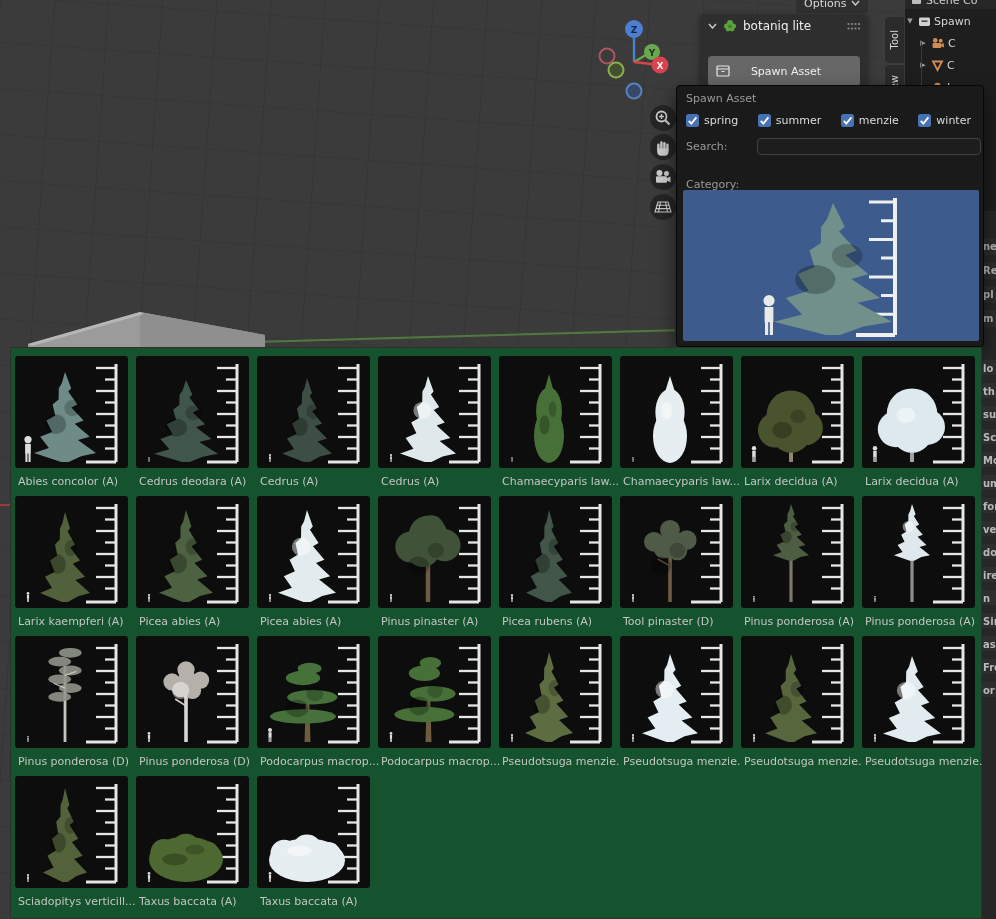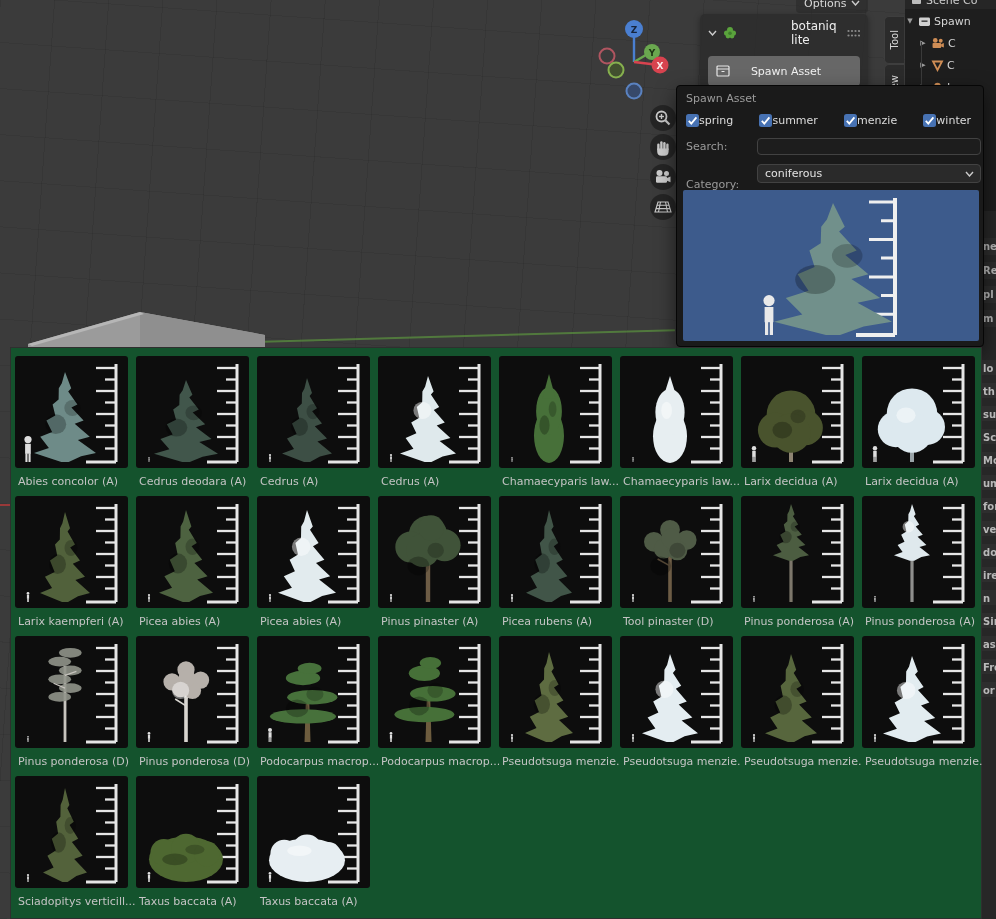--- a/index.html
+++ b/index.html
@@ -19,21 +19,21 @@
   
   #nav-gizmo{left:596px;top:12px;width:82px;height:92px;}
   #nav-gizmo text{font-size:9px;font-weight:bold;}
   
   .vbtn{width:26px;height:26px;border-radius:50%;background:rgba(36,36,36,.9);
     display:flex;align-items:center;justify-content:center;position:absolute;left:650px;}
   
   #bq-panel{left:700px;top:14px;width:168px;height:74px;background:rgba(45,45,45,.95);
     border-radius:5px;box-shadow:0 2px 6px rgba(0,0,0,.35);}
   #bq-header{display:flex;align-items:center;gap:6px;padding:5px 8px 4px 8px;}
-  #bq-title{font-size:12px;color:#ededed;flex:1;margin-left:48px;}
+  #bq-title{font-size:12px;color:#ededed;flex:1;}
   #spawn-btn{position:absolute;left:8px;top:42px;width:152px;height:30px;background:#676767;
     border-radius:4px;display:flex;align-items:center;color:#f1f1f1;font-size:11px;}
   #spawn-btn .lbl{flex:1;text-align:center;margin-right:18px;}
   
   .side-tab{left:884px;width:19px;background:#2b2b2b;border:1px solid #3e3e3e;border-right:none;
     border-radius:5px 0 0 5px;display:flex;align-items:center;justify-content:center;}
   .side-tab span{writing-mode:vertical-rl;transform:rotate(180deg);font-size:10px;color:#d8d8d8;}
   #tab-tool{top:16px;height:46px;}
   #tab-view{top:64px;height:44px;}
   
@@ -50,21 +50,21 @@
   #frag-upper{top:27px;}
   #frag-lower{top:149px;}
   .frag-row{height:17px;margin-bottom:7px;background:#2e2e2e;color:#b8b8b8;font-size:10px;
     line-height:17px;padding-left:2px;overflow:hidden;font-weight:bold;}
   #frag-lower .frag-row{height:15px;margin-bottom:8px;}
   
   #spawn-popup{left:676px;top:85px;width:306px;height:260px;background:#1a1a1a;
     border:1px solid #060606;border-radius:4px;box-shadow:0 8px 20px rgba(0,0,0,.55);z-index:5;}
   #spawn-popup-title{position:absolute;left:9px;top:6px;font-size:11px;color:#9b9b9b;}
   #seasons-row{position:absolute;left:9px;right:12px;top:28px;display:flex;justify-content:space-between;}
-  .season{display:flex;align-items:center;}
+  .season{display:flex;align-items:center;gap:5px;}
   .cb{width:13px;height:13px;border-radius:2.5px;background:var(--accent,#4772b3);display:inline-block;}
   .cb svg{width:13px;height:13px;display:block;}
   .season-label{font-size:11px;color:#dcdcdc;}
   .form-label{position:absolute;left:9px;font-size:11px;color:#9a9a9a;}
   #search-input{position:absolute;left:80px;top:52px;width:210px;height:15px;background:#1d1d1d;
     border:1px solid #424242;border-radius:4px;color:#ddd;font-size:11px;padding:0 6px;outline:none;}
   #category-select{position:absolute;left:80px;top:78px;width:222px;height:17px;background:#2a2a2a;
     border:1px solid #424242;border-radius:4px;display:flex;align-items:center;color:#e2e2e2;font-size:11px;}
   #category-select .val{flex:1;padding-left:7px;}
   #category-select .chev{padding-right:6px;display:flex;}
@@ -307,28 +307,20 @@
           <svg viewBox="0 0 13 13">
             <path d="M2.8 6.8 L5.3 9.6 L10.4 3.4" fill="none" stroke="#ffffff" stroke-width="1.8"></path>
           </svg>
         </span>
         <span class="season-label">winter</span>
       </label>
     </div>
   <div class="form-label" style="top:54px;">Search:</div>
   <input id="search-input" type="text" value="" style="">
   <div class="form-label" style="top:92px;text-align:center;">Category:</div>
-  <div id="category-select">
-    <span class="val">coniferous</span>
-    <span class="chev">
-      <svg width="9" height="6" viewBox="0 0 9 6">
-          <polyline points="1,1 4.5,5 8,1" fill="none" stroke="#cccccc" stroke-width="1.4"></polyline>
-        </svg>
-    </span>
-  </div>
   <div id="preview-box">
     <svg id="preview-svg" width="296" height="151" viewBox="0 0 296 151">
         <rect x="0" y="0" width="296" height="151" fill="#3d5b8c"></rect>
         <line x1="212" y1="8" x2="212" y2="145" stroke="#efefef" stroke-width="4"></line>
         <line x1="186" y1="12" x2="212" y2="12" stroke="#efefef" stroke-width="3"></line>
         <line x1="198" y1="30.7" x2="212" y2="30.7" stroke="#efefef" stroke-width="3"></line>
         <line x1="186" y1="49.4" x2="212" y2="49.4" stroke="#efefef" stroke-width="3"></line>
         <line x1="198" y1="68.1" x2="212" y2="68.1" stroke="#efefef" stroke-width="3"></line>
         <line x1="186" y1="86.9" x2="212" y2="86.9" stroke="#efefef" stroke-width="3"></line>
         <line x1="198" y1="105.6" x2="212" y2="105.6" stroke="#efefef" stroke-width="3"></line>

